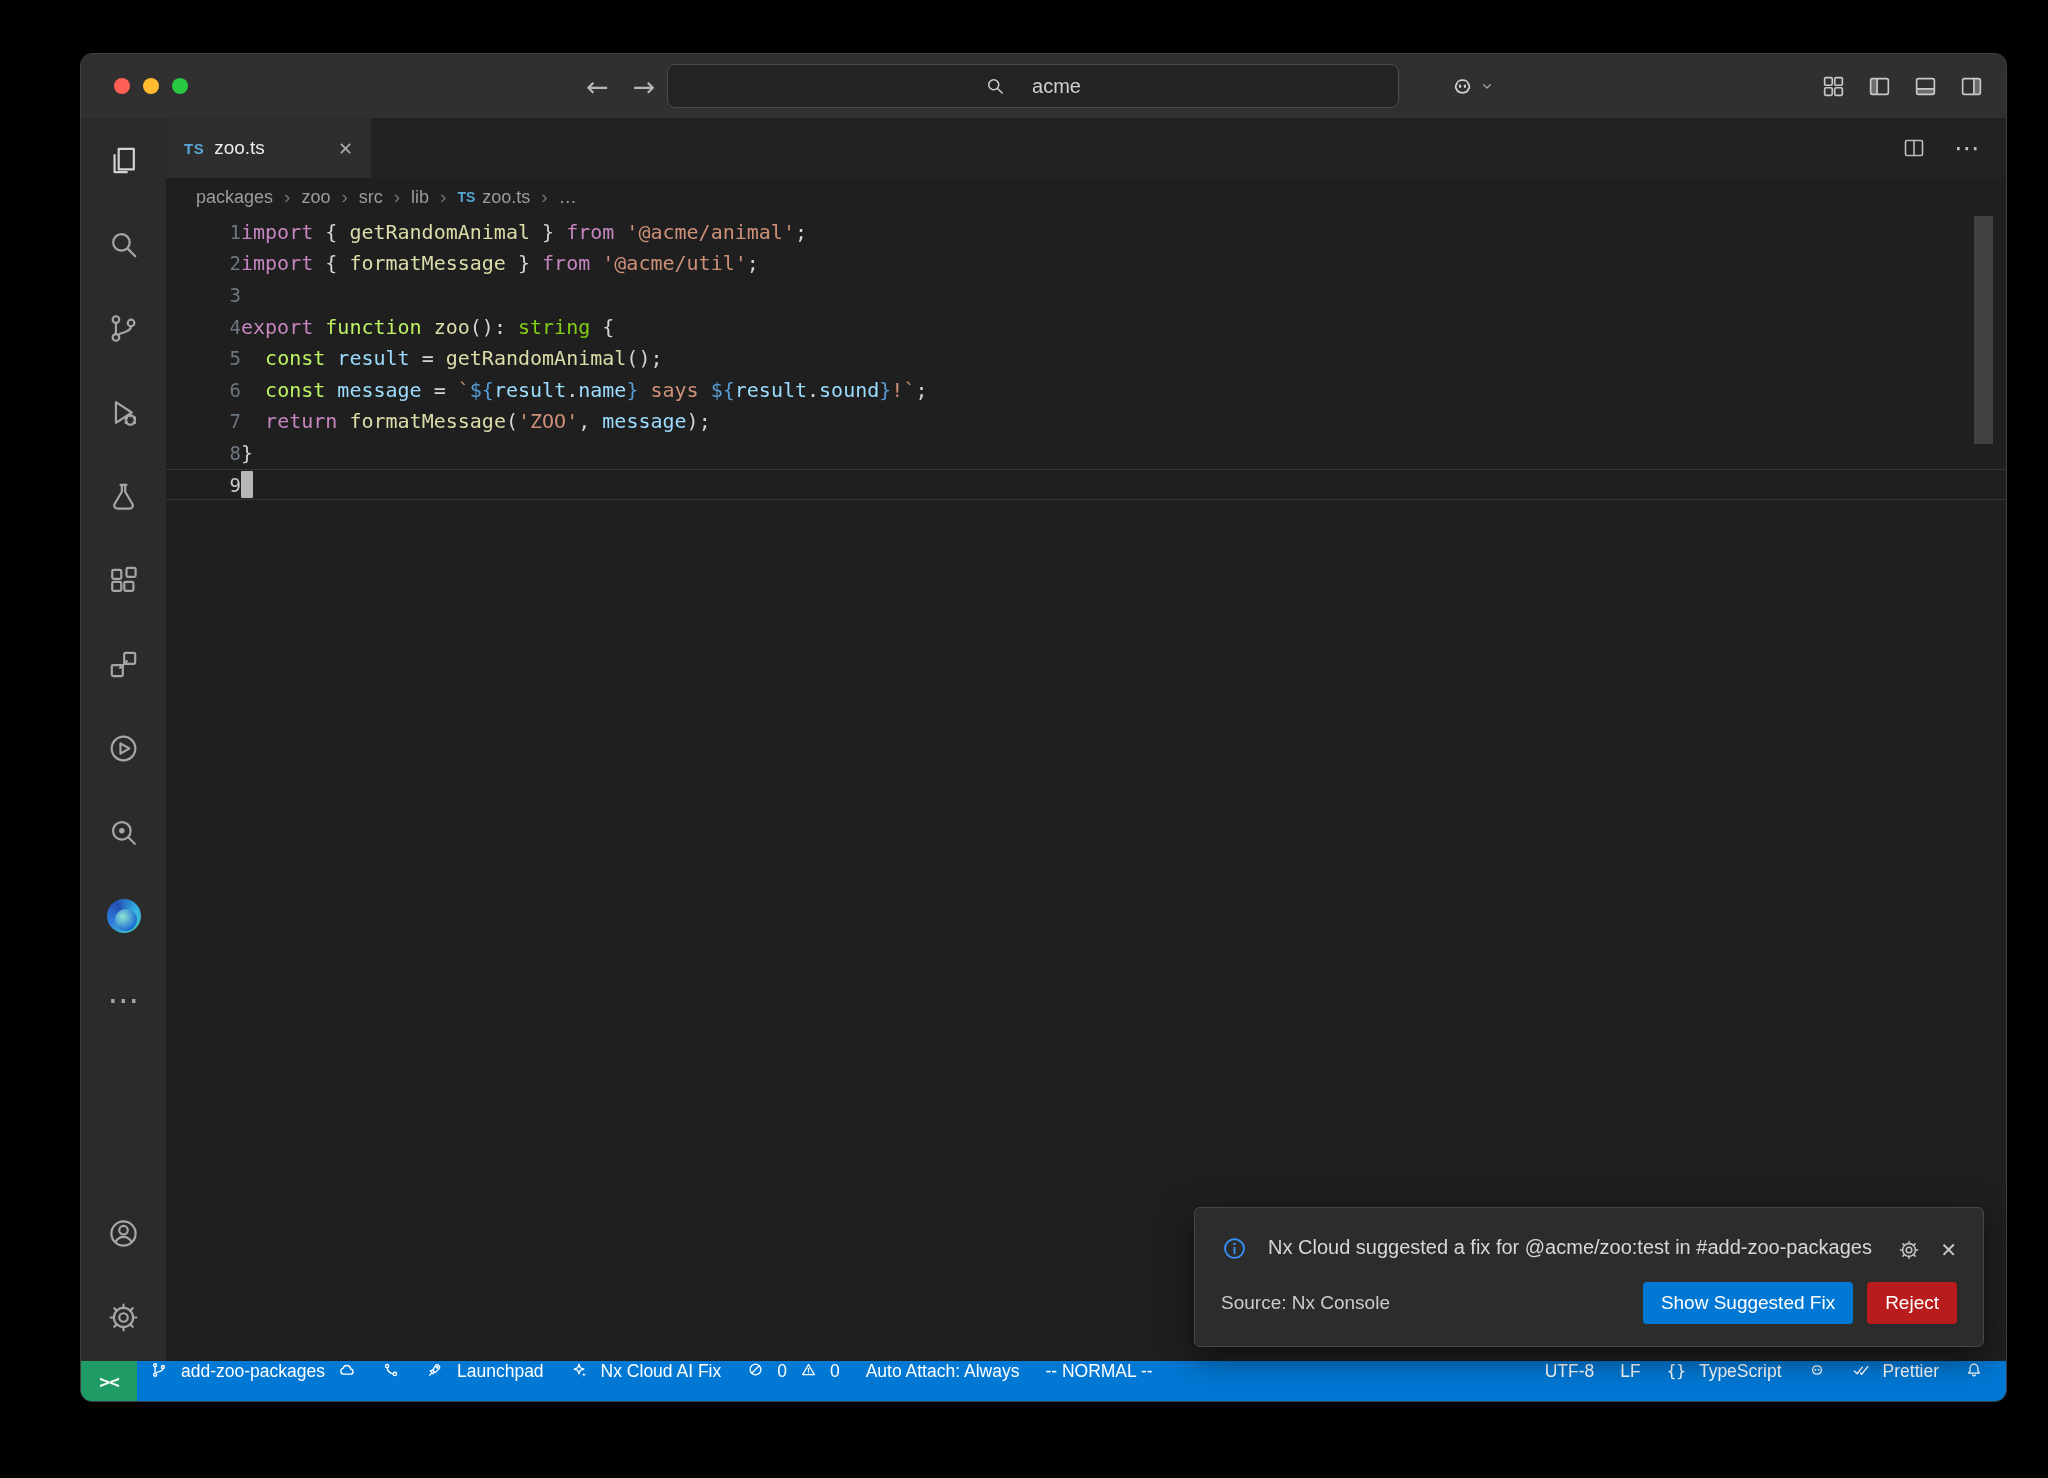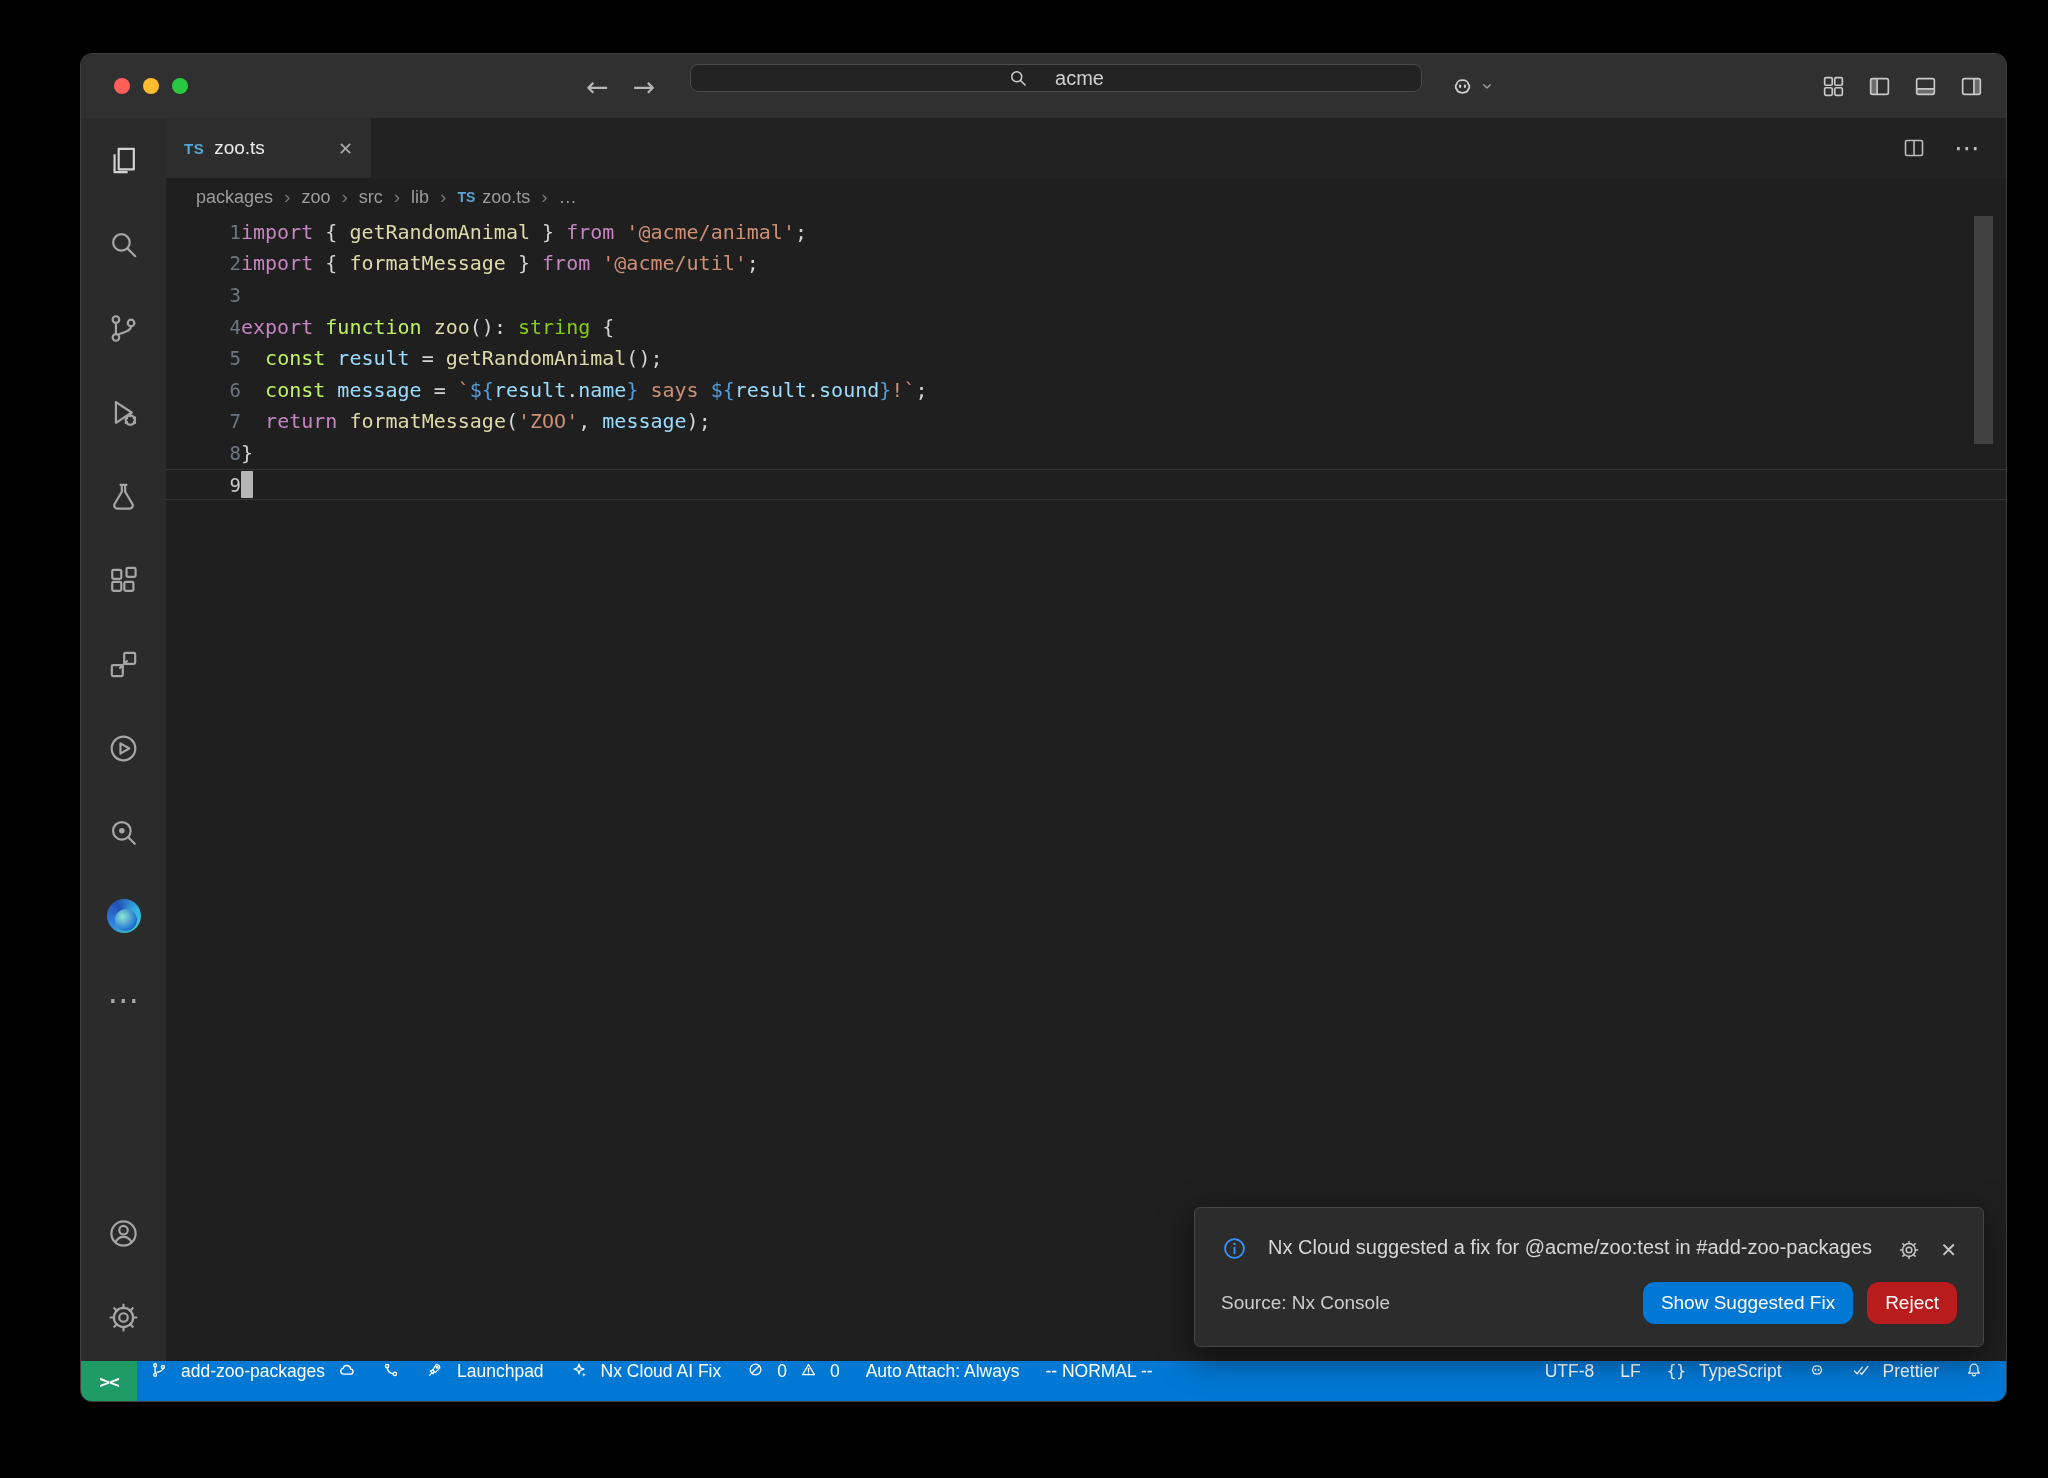--- a/index.html
+++ b/index.html
@@ -7,21 +7,21 @@
   body{position:relative}
 
   .window{position:absolute;left:80px;top:53px;width:1927px;height:1349px;background:#1f1f1f;border-radius:12px;border:1px solid #3f3f41;box-shadow:0 36px 100px rgba(0,0,0,.85);display:flex;flex-direction:column;overflow:hidden}
 
   
   .titlebar{height:64px;flex:0 0 64px;background:#303031;position:relative;display:flex;align-items:center}
   .traffic{position:absolute;left:33px;top:0;height:100%;display:flex;align-items:center;gap:13px}
   .dot{width:16px;height:16px;border-radius:50%;display:inline-block}
   .dot.red{background:#ff5f57}.dot.yellow{background:#febc2e}.dot.green{background:#28c840}
   .nav-arrows{position:absolute;left:505px;display:flex;gap:24px;color:#b6b6b6;font-size:27px;font-family:"DejaVu Sans",sans-serif}
-  .cmd-center{position:absolute;left:609px;top:10px;width:732px;height:28px;background:#232324;border:1px solid #4c4c4e;border-radius:8px;display:flex;align-items:center;justify-content:center;gap:27px;color:#cfcfcf;font-size:20px}
+  .cmd-center{position:absolute;left:586px;top:10px;width:732px;height:44px;background:#232324;border:1px solid #4c4c4e;border-radius:8px;display:flex;align-items:center;justify-content:center;gap:27px;color:#cfcfcf;font-size:20px}
   .cmd-center svg{width:20px;height:20px}
   .copilot-wrap{position:absolute;left:1368px;top:0;height:100%;display:flex;align-items:center;gap:3px;color:#cfcfcf}
   .copilot-wrap .cp{width:27px;height:27px}
   .copilot-wrap .chev{width:16px;height:16px;color:#9f9f9f}
   .layout-icons{position:absolute;right:22px;top:0;height:100%;display:flex;align-items:center;gap:21px;color:#c9c9c9}
   .layout-icons svg{width:25px;height:25px}
 
   
   .main{flex:1;display:flex;min-height:0}
   .activitybar{width:85px;flex:0 0 85px;background:#2b2b2c;display:flex;flex-direction:column;justify-content:space-between}
@@ -69,21 +69,21 @@
   .notification{position:absolute;right:22px;bottom:54px;width:790px;background:#2c2c2d;border:1px solid #474747;border-radius:6px;box-shadow:0 10px 34px rgba(0,0,0,.55);padding:24px 26px 22px 26px;z-index:5;font-family:"Liberation Sans",sans-serif}
   .notif-row1{display:flex;align-items:flex-end;gap:20px}
   .notif-info{width:27px;height:27px;flex:0 0 27px;color:#3794ff;margin-top:2px}
   .notif-msg{flex:1;color:#d7d7d7;font-size:20px;line-height:1.5;max-width:612px}
   .notif-controls{display:flex;align-items:center;gap:20px;color:#c6c6c6;margin-top:2px}
   .notif-controls svg{width:22px;height:22px}
   .notif-close{font-size:20px;font-family:"DejaVu Sans",sans-serif}
   .notif-row2{display:flex;align-items:center;margin-top:20px}
   .notif-source{color:#cccccc;font-size:19px}
   .notif-buttons{margin-left:auto;display:flex;gap:14px}
-  .btn{border:none;border-radius:12px;font-size:19px;padding:10px 18px;color:#fff;font-family:inherit;cursor:pointer}
+  .btn{border:none;border-radius:4px;font-size:19px;padding:10px 18px;color:#fff;font-family:inherit;cursor:pointer}
   .btn.primary{background:#0078d4}
   .btn.secondary{background:#b91c1c}
 
   
   .statusbar{height:40px;flex:0 0 40px;background:#0078d4;display:flex;align-items:center;color:#fff;font-size:17.5px}
   .remote-badge{width:56px;height:100%;background:#1f9c66;display:flex;align-items:center;justify-content:center;font-family:"DejaVu Sans Mono",monospace;font-size:18px;font-weight:bold;letter-spacing:-1px}
   .sb-left{display:flex;align-items:center;height:100%}
   .sb-right{margin-left:auto;display:flex;align-items:center;height:100%;padding-right:10px}
   .sb-item{display:flex;align-items:flex-start;gap:13px;padding:0 13px;height:100%;white-space:nowrap}
   .sb-item svg{width:18px;height:18px}

